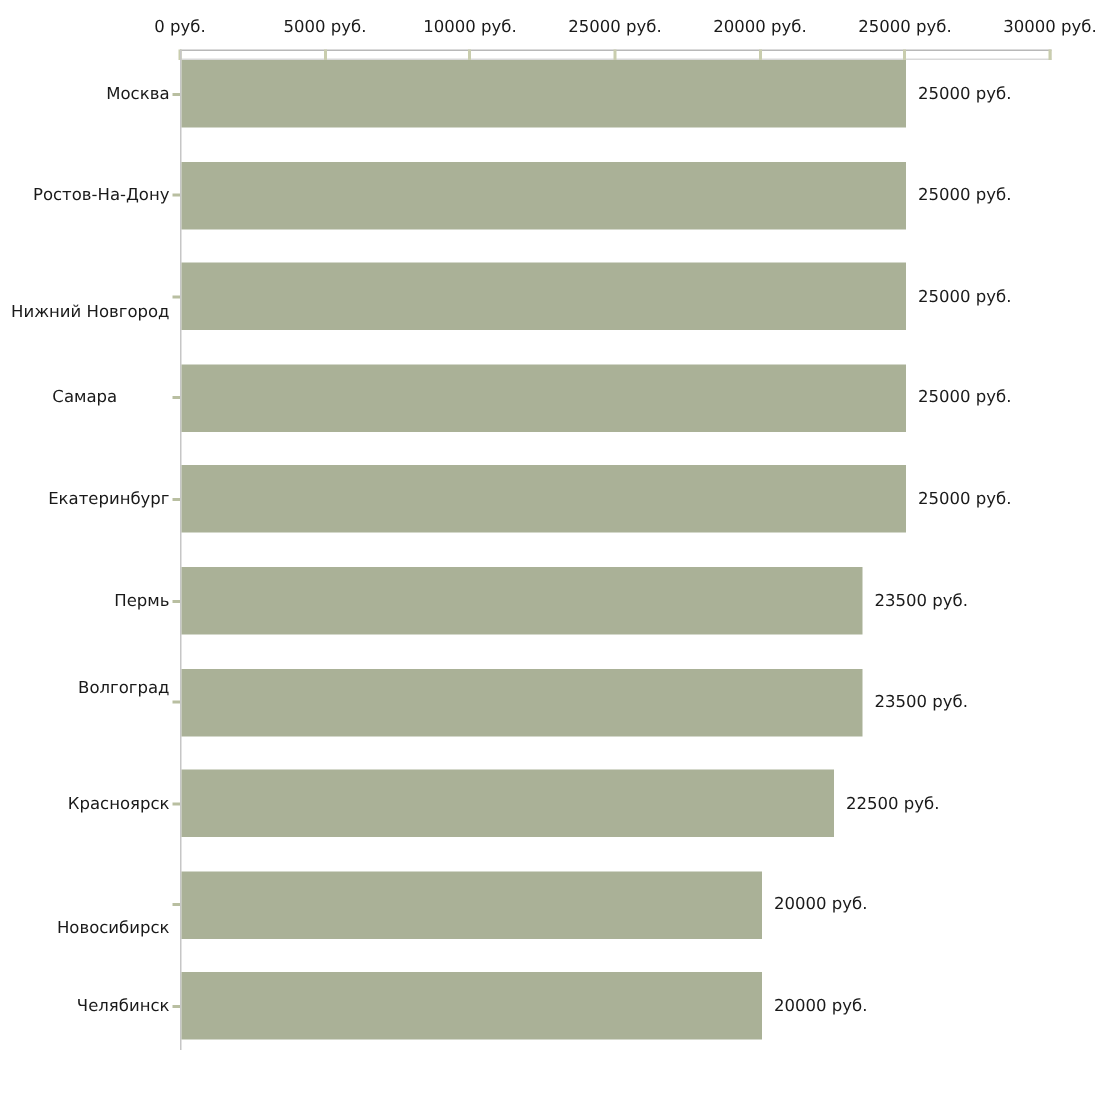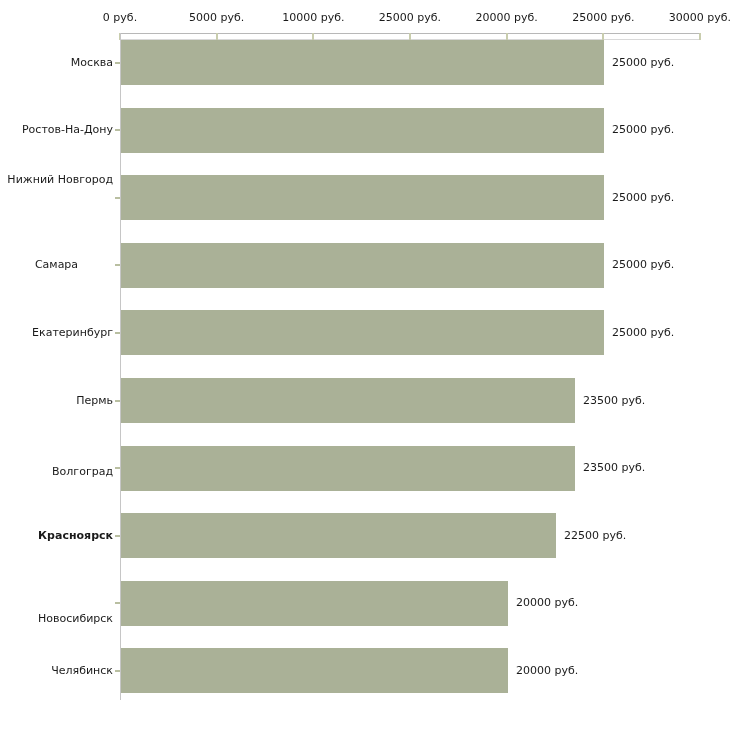--- a/index.html
+++ b/index.html
@@ -91,21 +91,21 @@
         <div class="bar" style="left: 121px; top: 40px; width: 483px; height: 45px; background: rgb(170, 177, 151);"></div>
         <div class="bar-value-label" style="left: 612px; top: 55.5px;">25000 руб.</div>
       </div>
       <div>
         <div class="cat-label" style="left: 0px; width: 113px; top: 123.1px;">Ростов-На-Дону</div>
         <div class="cat-tick-mark" style="left: 115px; width: 5px; top: 129.1px; background: rgb(185, 191, 161);"></div>
         <div class="bar" style="left: 121px; top: 107.6px; width: 483px; height: 45px; background: rgb(170, 177, 151);"></div>
         <div class="bar-value-label" style="left: 612px; top: 123.1px;">25000 руб.</div>
       </div>
       <div>
-        <div class="cat-label" style="left: 0px; width: 113px; top: 173px;">Нижний Новгород</div>
+        <div class="cat-label" style="left: 0px; width: 113px; top: 201px;">Нижний Новгород</div>
         <div class="cat-tick-mark" style="left: 115px; width: 5px; top: 196.7px; background: rgb(185, 191, 161);"></div>
         <div class="bar" style="left: 121px; top: 175.2px; width: 483px; height: 45px; background: rgb(170, 177, 151);"></div>
         <div class="bar-value-label" style="left: 612px; top: 190.7px;">25000 руб.</div>
       </div>
       <div>
         <div class="cat-label" style="left: 0px; width: 113px; top: 258.3px; text-align: center;">Самара</div>
         <div class="cat-tick-mark" style="left: 115px; width: 5px; top: 264.3px; background: rgb(185, 191, 161);"></div>
         <div class="bar" style="left: 121px; top: 242.8px; width: 483px; height: 45px; background: rgb(170, 177, 151);"></div>
         <div class="bar-value-label" style="left: 612px; top: 258.3px;">25000 руб.</div>
       </div>
@@ -115,27 +115,27 @@
         <div class="bar" style="left: 121px; top: 310.4px; width: 483px; height: 45px; background: rgb(170, 177, 151);"></div>
         <div class="bar-value-label" style="left: 612px; top: 325.9px;">25000 руб.</div>
       </div>
       <div>
         <div class="cat-label" style="left: 0px; width: 113px; top: 393.5px;">Пермь</div>
         <div class="cat-tick-mark" style="left: 115px; width: 5px; top: 399.5px; background: rgb(185, 191, 161);"></div>
         <div class="bar" style="left: 121px; top: 378px; width: 454px; height: 45px; background: rgb(170, 177, 151);"></div>
         <div class="bar-value-label" style="left: 583px; top: 393.5px;">23500 руб.</div>
       </div>
       <div>
-        <div class="cat-label" style="left: 0px; width: 113px; top: 465px; text-align: right;">Волгоград</div>
+        <div class="cat-label" style="left: 0px; width: 113px; top: 452px; text-align: right;">Волгоград</div>
         <div class="cat-tick-mark" style="left: 115px; width: 5px; top: 467.1px; background: rgb(185, 191, 161);"></div>
         <div class="bar" style="left: 121px; top: 445.6px; width: 454px; height: 45px; background: rgb(170, 177, 151);"></div>
         <div class="bar-value-label" style="left: 583px; top: 461.1px;">23500 руб.</div>
       </div>
       <div>
-        <div class="cat-label" style="left: 0px; width: 113px; top: 528.7px; font-weight: bold;">Красноярск</div>
+        <div class="cat-label" style="left: 0px; width: 113px; top: 528.7px;">Красноярск</div>
         <div class="cat-tick-mark" style="left: 115px; width: 5px; top: 534.7px; background: rgb(185, 191, 161);"></div>
         <div class="bar" style="left: 121px; top: 513.2px; width: 435px; height: 45px; background: rgb(170, 177, 151);"></div>
         <div class="bar-value-label" style="left: 564px; top: 528.7px;">22500 руб.</div>
       </div>
       <div>
         <div class="cat-label" style="left: 0px; width: 113px; top: 612px;">Новосибирск</div>
         <div class="cat-tick-mark" style="left: 115px; width: 5px; top: 602.3px; background: rgb(185, 191, 161);"></div>
         <div class="bar" style="left: 121px; top: 580.8px; width: 387px; height: 45px; background: rgb(170, 177, 151);"></div>
         <div class="bar-value-label" style="left: 516px; top: 596.3px;">20000 руб.</div>
       </div>

